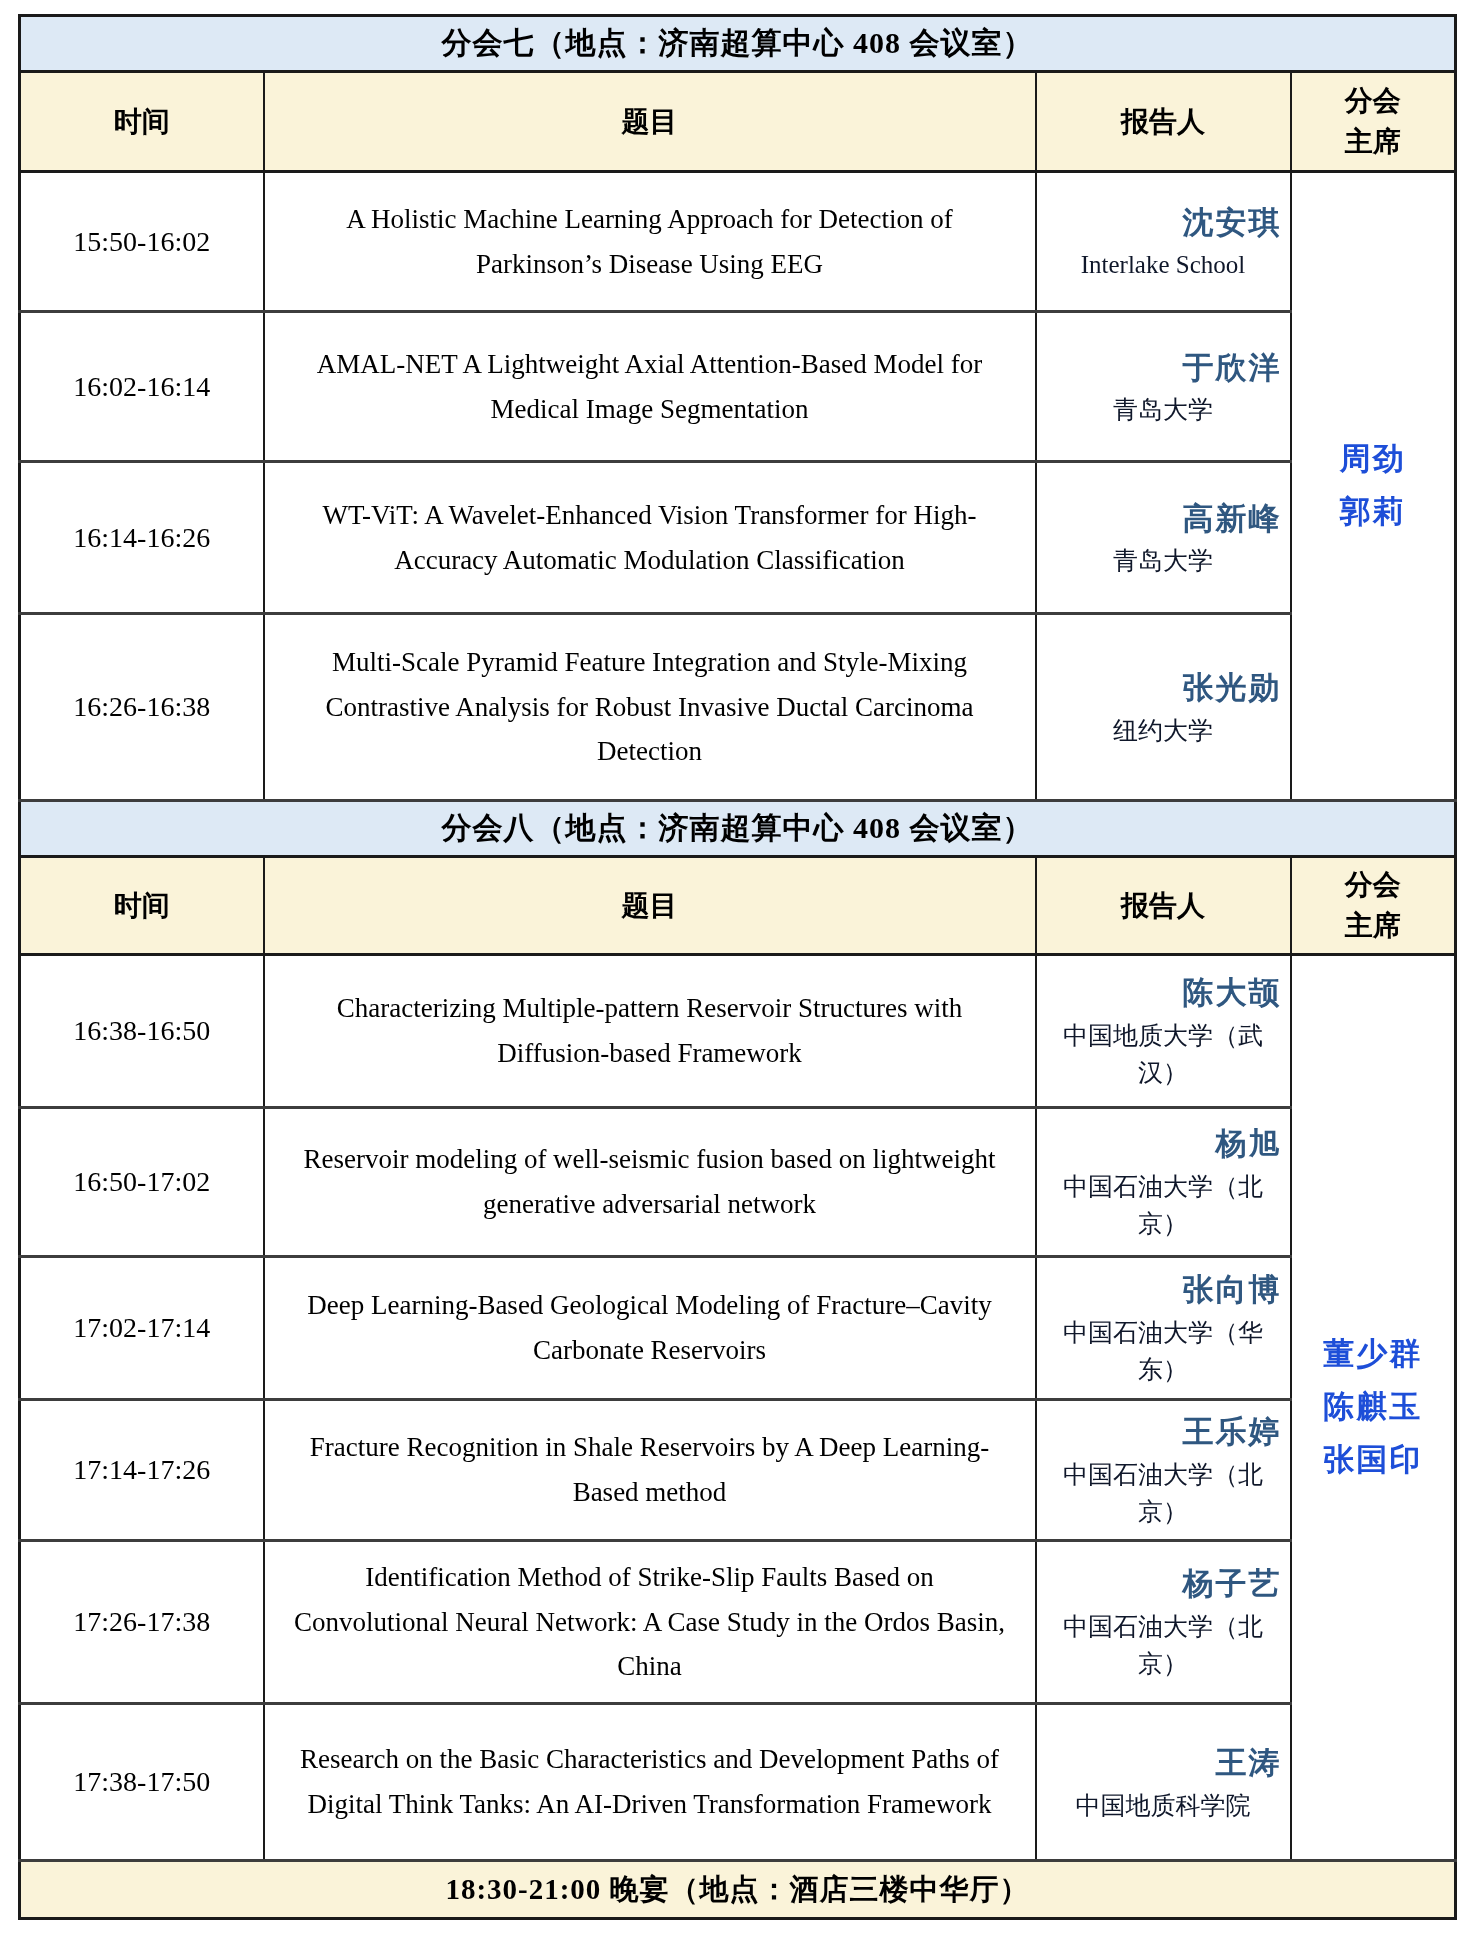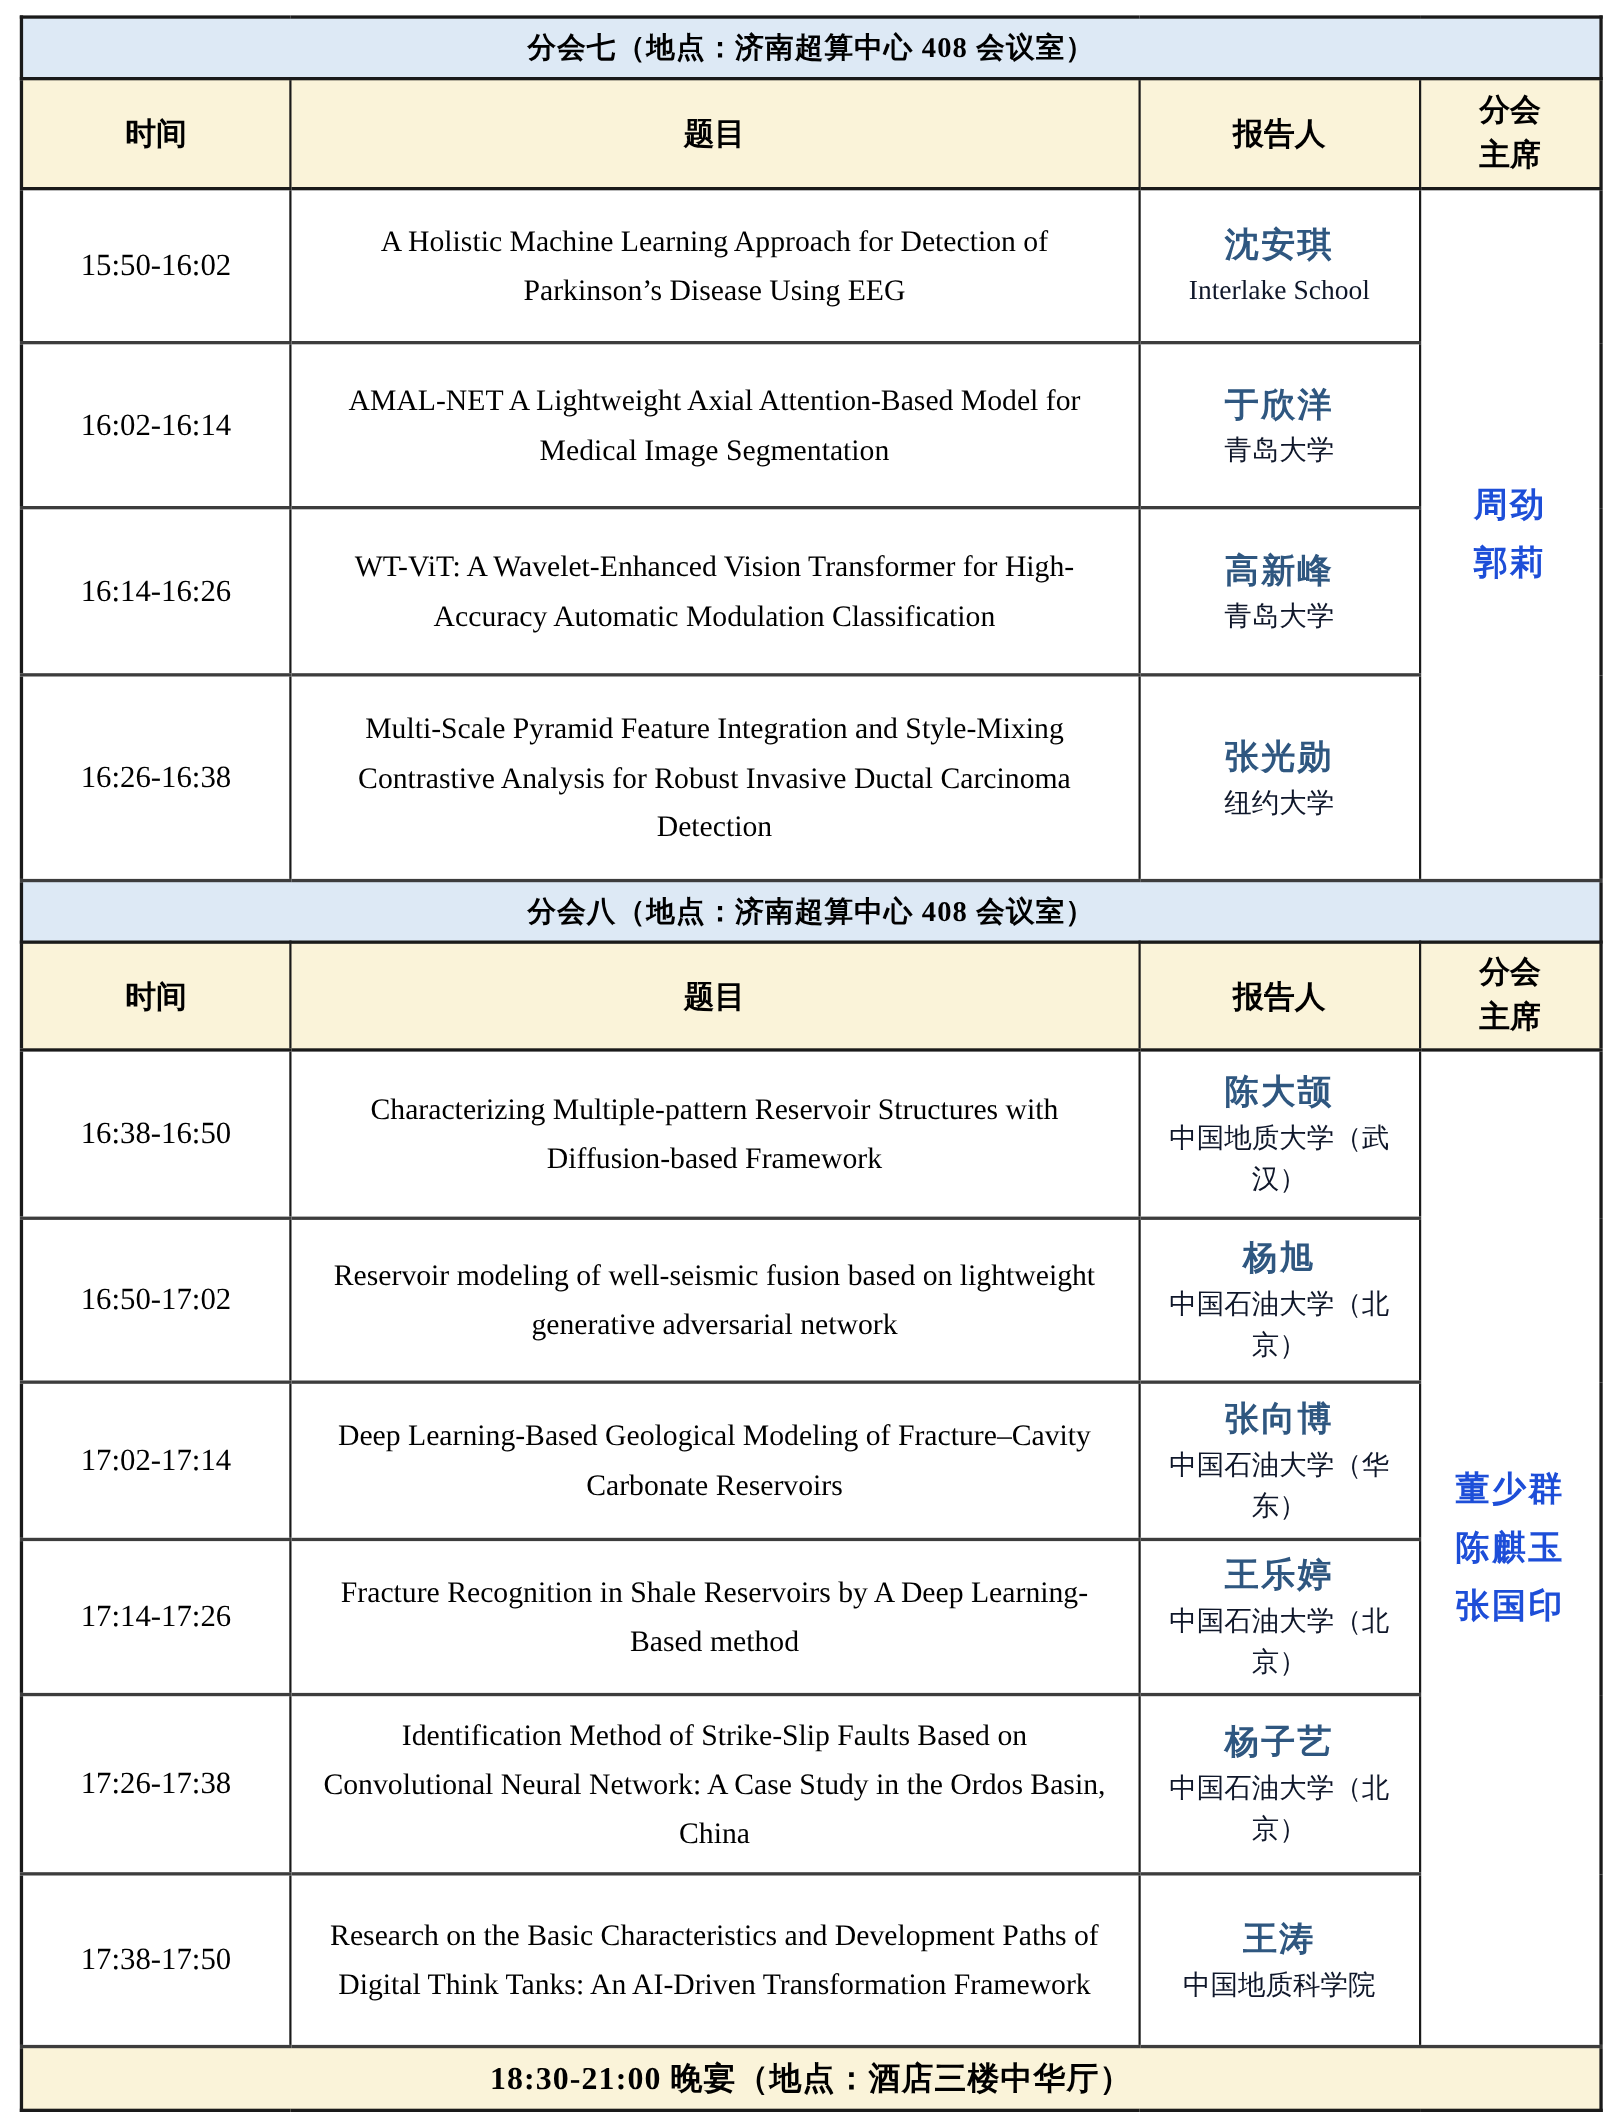--- a/index.html
+++ b/index.html
@@ -22,21 +22,21 @@
     vertical-align: middle;
     padding: 4px 6px;
     box-sizing: border-box;
   }
   
   tr.data-row td { border-top: 3px solid #3d3d3d; border-bottom: 3px solid #3d3d3d; }
 
   tr.session-band td {
     background: #dde9f5;
     font-weight: bold;
-    font-size: 26px;
+    font-size: 30px;
     letter-spacing: 1px;
     border: 3px solid #1a1a1a;
   }
   tr.col-header td {
     background: #faf3d9;
     font-weight: bold;
     font-size: 28px;
     border-bottom: 3px solid #1a1a1a;
     border-top: 3px solid #1a1a1a;
   }
@@ -45,20 +45,21 @@
   td.time-cell  { font-size: 28px; }
   td.title-cell { font-size: 27px; line-height: 1.65; padding: 6px 26px; }
 
   td.speaker-cell { padding: 6px 8px; }
   .spk-name {
     color: #2f5780;
     font-weight: bold;
     font-size: 31px;
     letter-spacing: 2px;
     line-height: 1.5;
+    text-align: right;
   }
   .spk-aff {
     color: #0f172a;
     font-size: 25px;
     line-height: 1.5;
   }
 
   td.chair-cell { padding: 6px 4px; }
   .chair-name {
     color: #1d4ed8;

